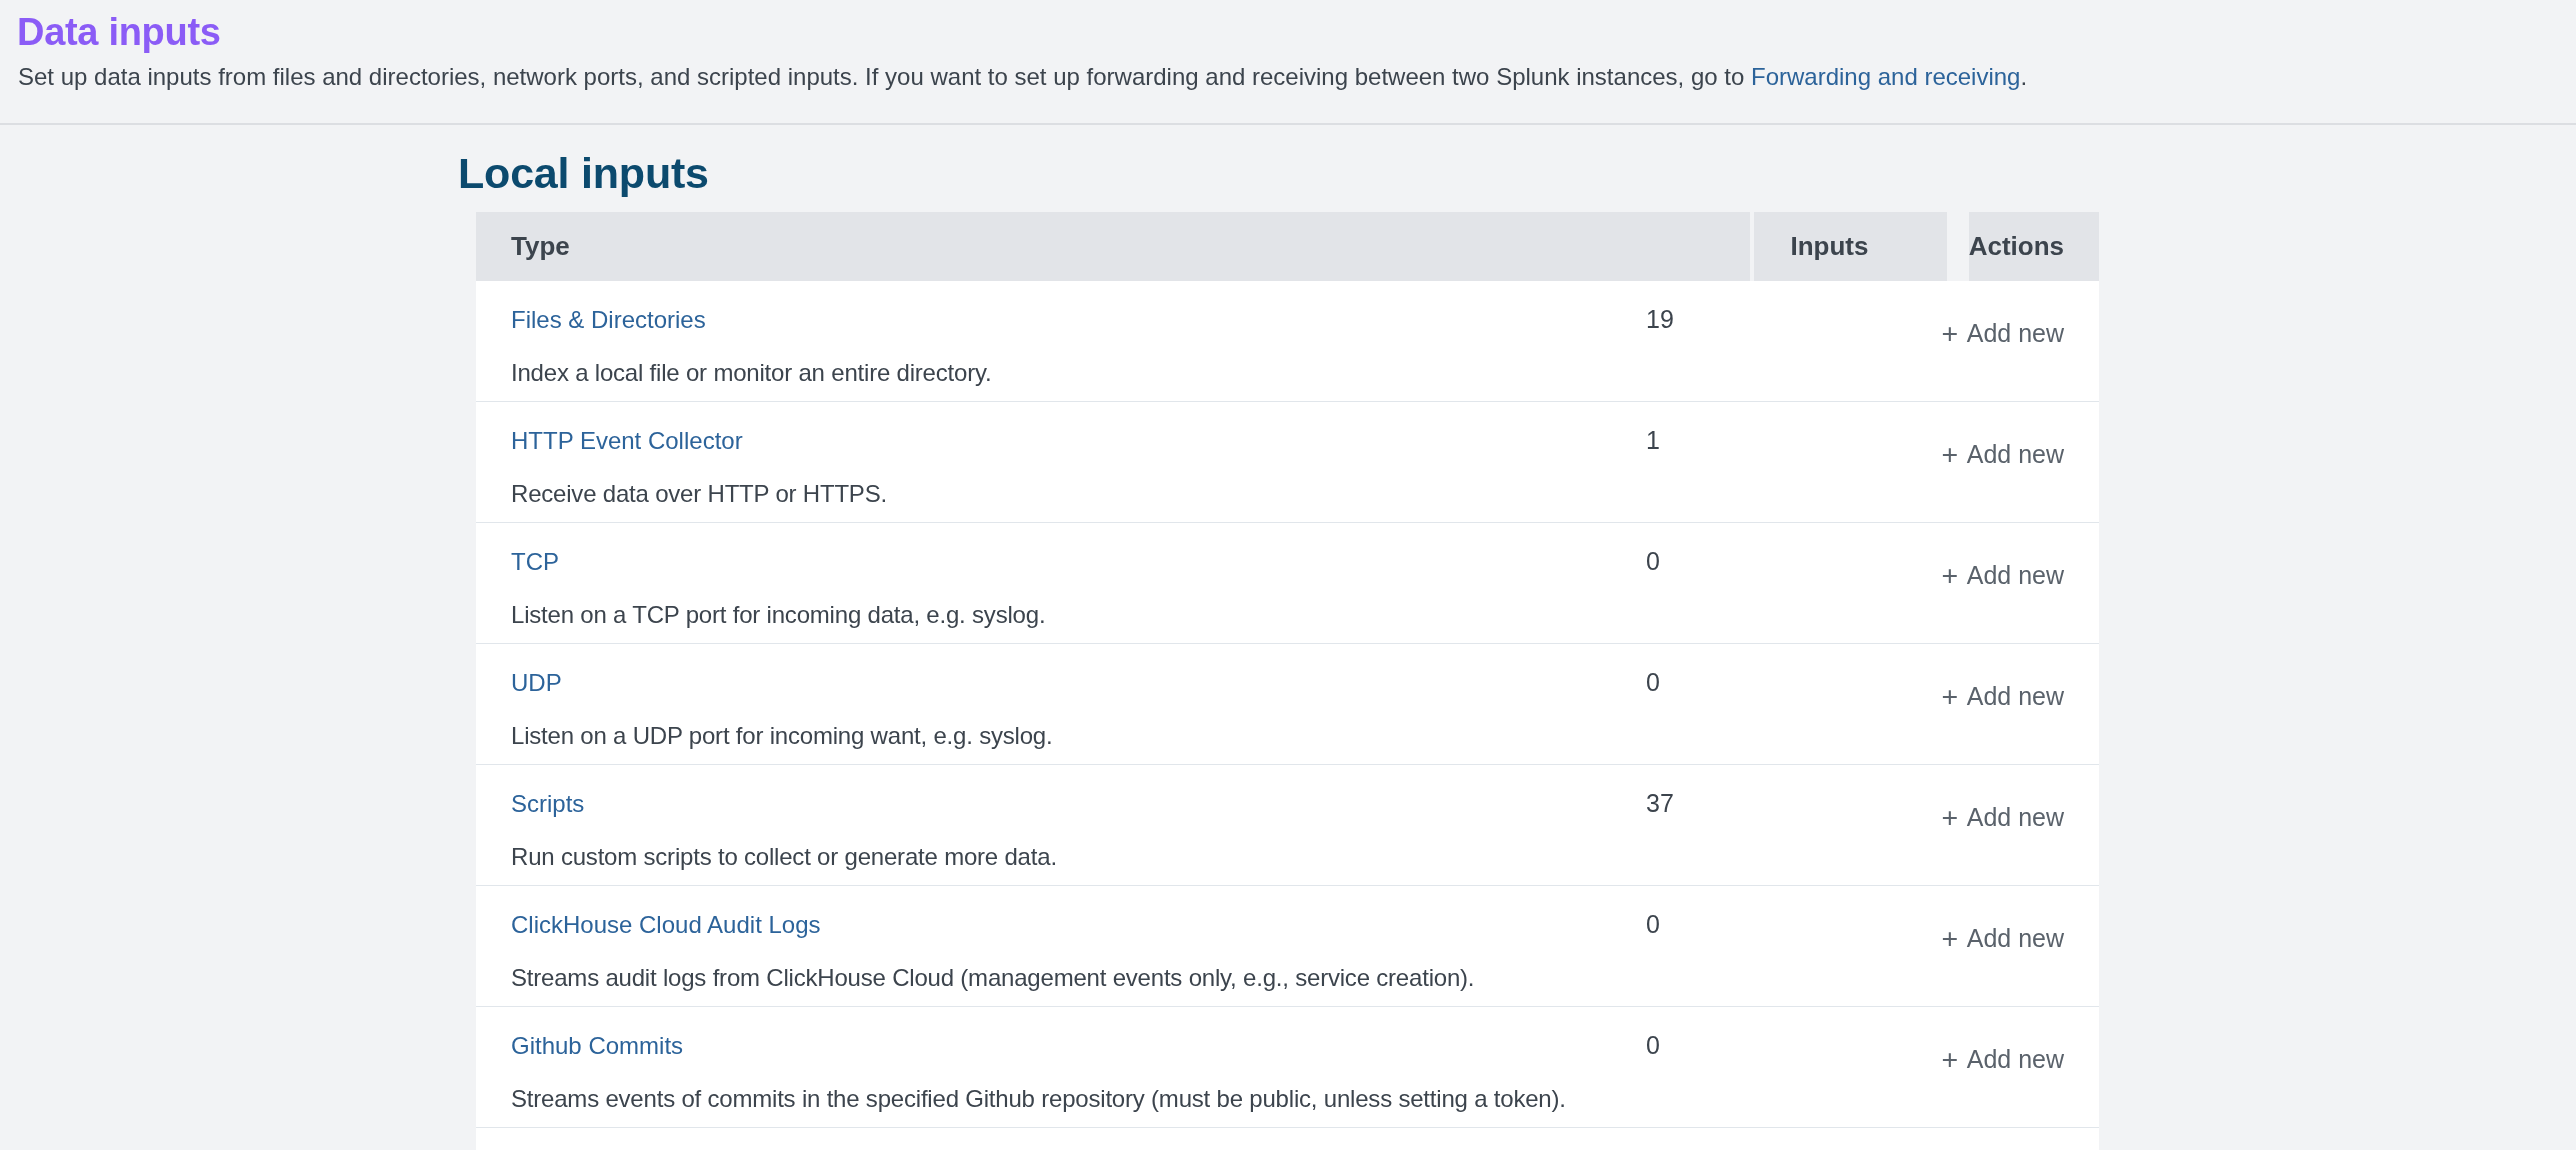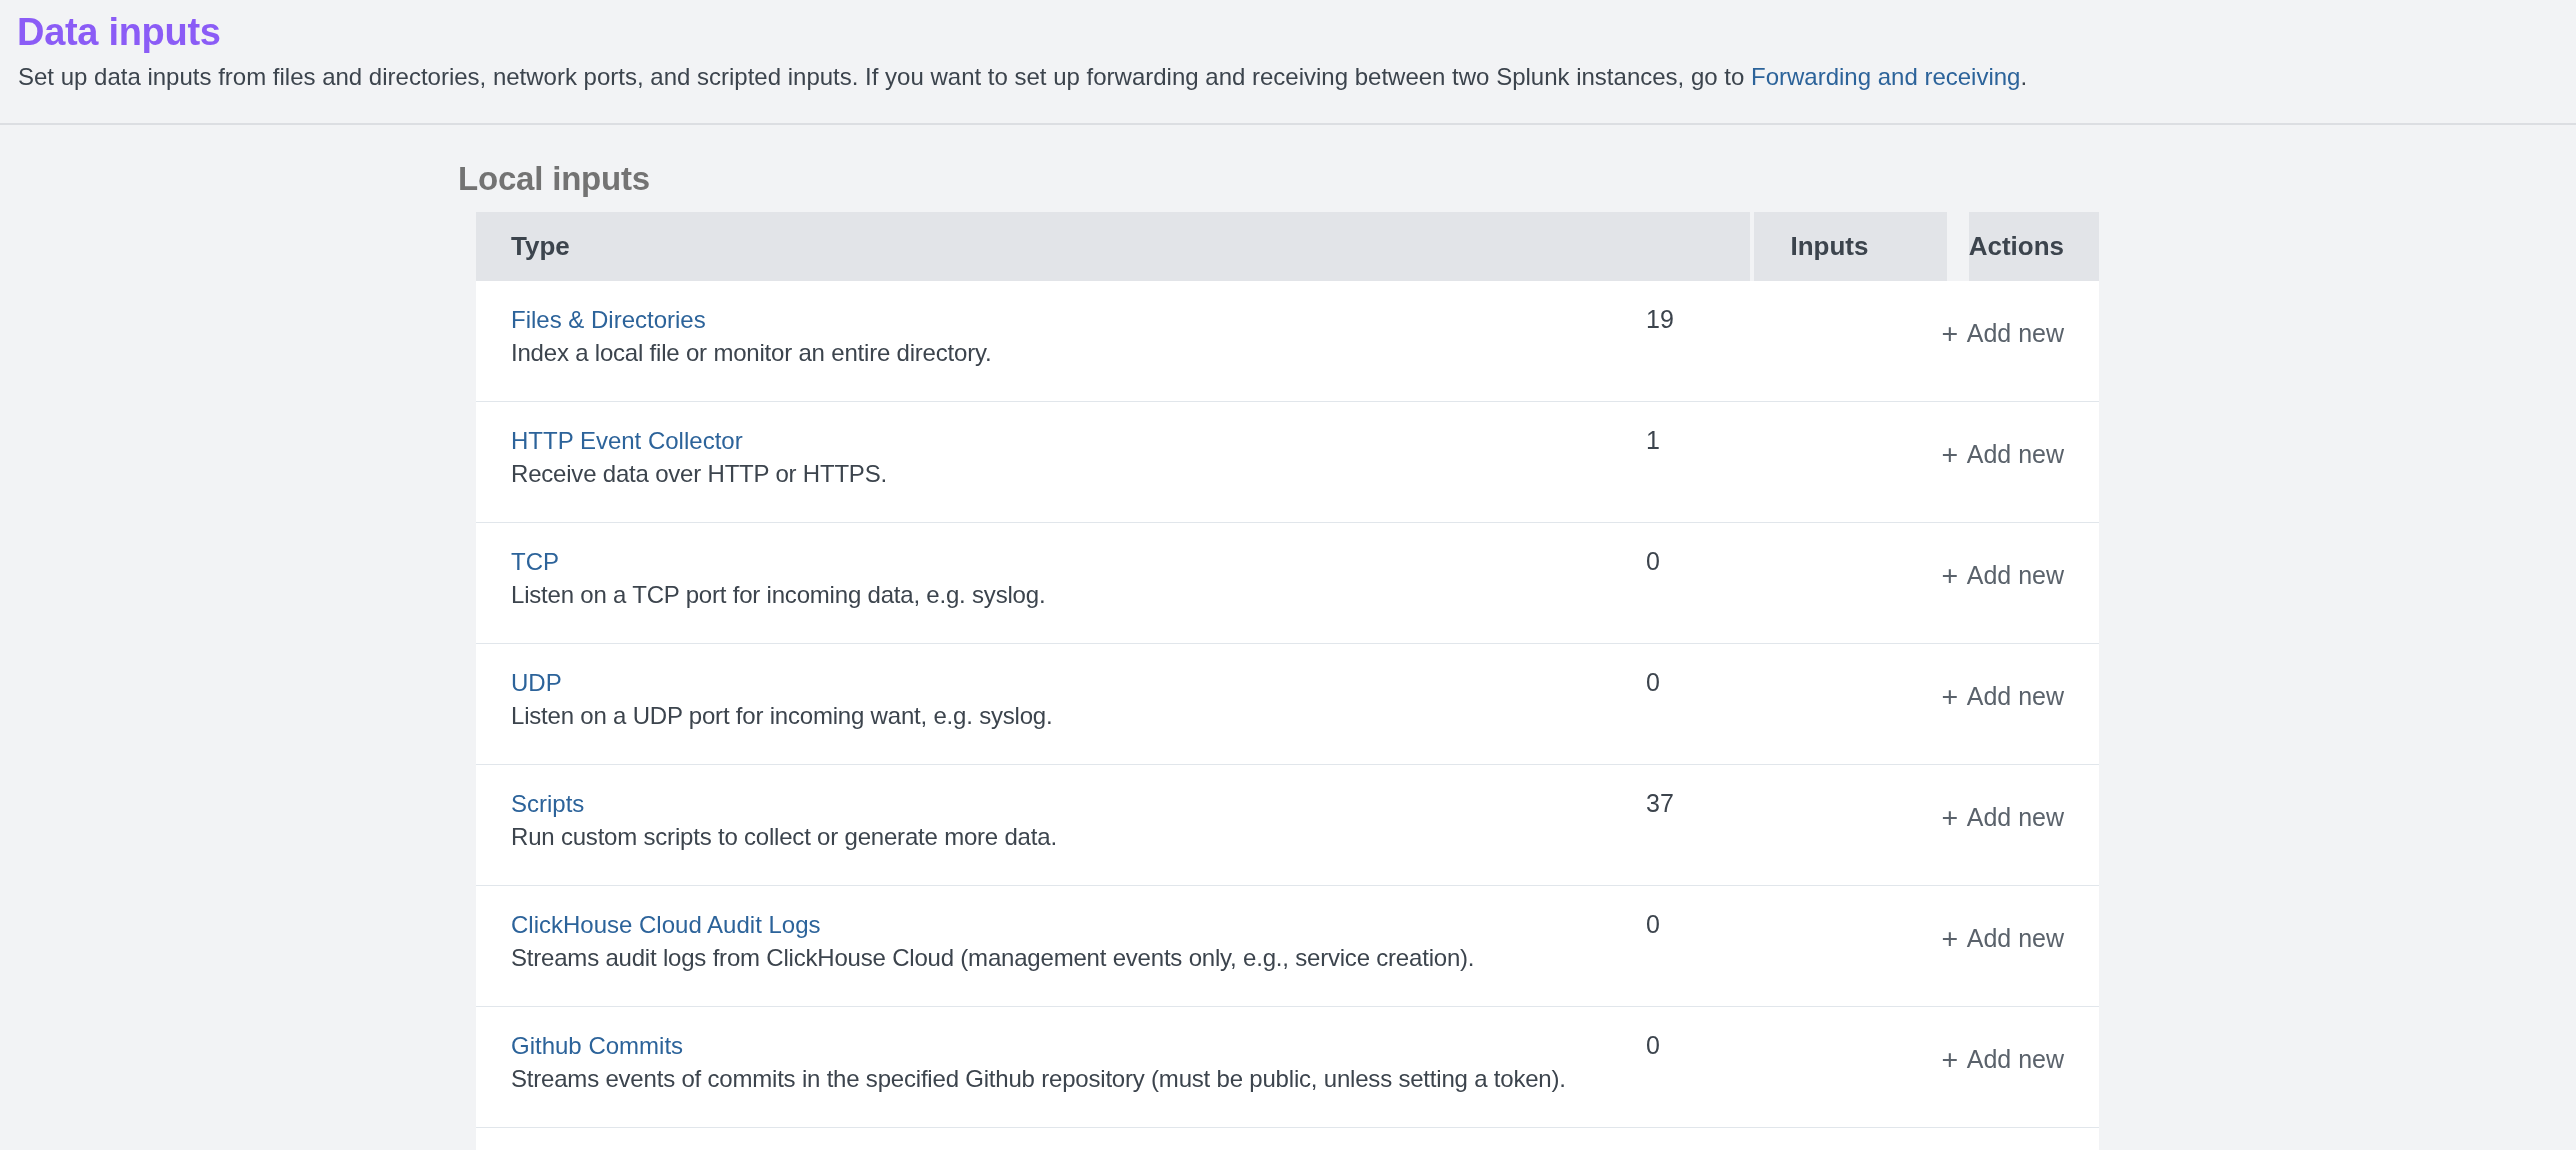--- a/index.html
+++ b/index.html
@@ -39,25 +39,25 @@
   .header-divider {
     position: absolute;
     top: 123px; left: 0;
     width: 100%; height: 1.7px;
     background: #dcdee2;
   }
 
   
   .section-title {
     position: absolute;
-    top: 160px; left: 458px;
-    font-size: 33px;
+    top: 154px; left: 458px;
+    font-size: 43px;
     font-weight: 700;
     line-height: 38px;
-    color: #737373;
+    color: #0c4a6e;
     letter-spacing: -0.2px;
   }
 
   
   .inputs-table {
     position: absolute;
     top: 212px; left: 476px;
     width: 1623px;
   }
   .thead {
@@ -90,21 +90,21 @@
   }
   .type-link {
     font-size: 24px;
     line-height: 33px;
     color: #2c639a;
     text-decoration: none;
     cursor: pointer;
     white-space: nowrap;
   }
   .type-desc {
-    margin-top: 0;
+    margin-top: 20px;
     font-size: 24px;
     line-height: 33px;
     color: #3c444d;
     letter-spacing: -0.2px;
     white-space: nowrap;
   }
   .cell-inputs {
     width: 197px;
     padding: 21.6px 0 0 36px;
     font-size: 25px;

